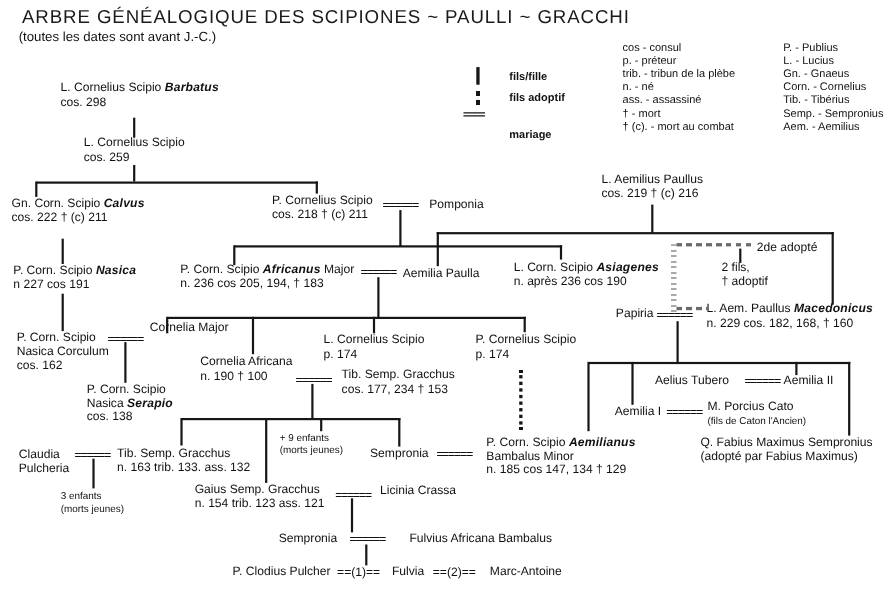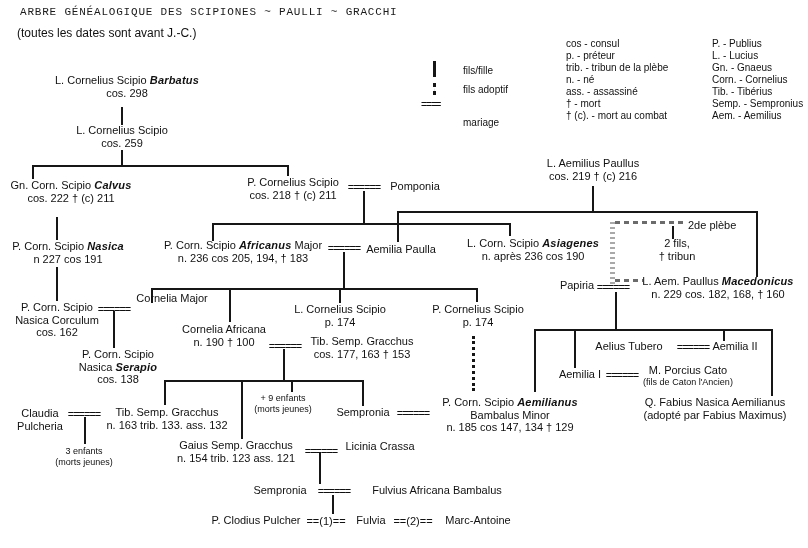--- a/index.html
+++ b/index.html
@@ -1,36 +1,36 @@
 <!DOCTYPE html>
 <html><head>
 <meta charset="utf-8">
 <style>
   html,body{margin:0;padding:0;background:#fff;}
   #canvas{position:relative;width:808px;height:548px;background:#ffffff;overflow:hidden;
           font-family:"Liberation Sans",sans-serif;color:#111;}
-  .title{position:absolute;font-family:Liberation Mono, monospace;font-size:11px;
+  .title{position:absolute;font-family:Liberation Sans, sans-serif;font-size:17px;
          letter-spacing:0.8px;color:#1a1a1a;white-space:nowrap;}
   .subtitle{position:absolute;font-size:12px;white-space:nowrap;}
-  .node{position:absolute;transform:translateX(-50%);text-align:center;white-space:nowrap;
+  .node{position:absolute;transform:translateX(-50%);white-space:nowrap;
         font-size:11px;line-height:12.5px;}
   .node b i{letter-spacing:0.2px;}
   .small{font-size:9px;line-height:10.5px;}
   .leftal{transform:none;text-align:left;}
   .marr{position:absolute;transform:translateX(-50%);font-size:11px;letter-spacing:-1px;
         white-space:nowrap;line-height:11px;}
   .hline{position:absolute;height:2px;background:#161616;}
   .vline{position:absolute;width:2px;background:#161616;}
   .dotv{position:absolute;width:0;border-left:3px dotted #161616;}
   .dashv{position:absolute;width:5px;
          background:repeating-linear-gradient(to bottom,#a9a9a9 0 2px,transparent 2px 5px);}
   .dashh{position:absolute;height:3px;
          background:repeating-linear-gradient(to right,#6b6b6b 0 5px,transparent 5px 9px);}
   .legend-col{position:absolute;font-size:10px;line-height:12px;white-space:nowrap;}
-  .legend-lab{position:absolute;font-size:10px;white-space:nowrap;}
+  .legend-lab{position:absolute;font-size:10px;white-space:nowrap;font-weight:bold;}
 </style>
 </head>
 <body>
 
 <div id="canvas">
 
   <div class="title" style="left:20px;top:6px">ARBRE GÉNÉALOGIQUE DES SCIPIONES ~ PAULLI ~ GRACCHI</div>
   <div class="subtitle" style="left:17px;top:26px">(toutes les dates sont avant J.-C.)</div>
 
   <div class="vline" style="left:433px;top:61px;height:16px;width:3px"></div>
@@ -158,25 +158,25 @@
 
   <div class="node" style="left:401px;top:243px">
     <div>Aemilia Paulla</div>
   </div>
 
   <div class="node" style="left:533px;top:237px">
     <div><span>L. Corn. Scipio </span><b><i>Asiagenes</i></b></div>
     <div>n. après 236 cos 190</div>
   </div>
 
-  <div class="node leftal" style="left:688px;top:219px">2de plèbe</div>
+  <div class="node leftal" style="left:688px;top:219px">2de adopté</div>
 
   <div class="node" style="left:677px;top:237px">
     <div>2 fils,</div>
-    <div>† tribun</div>
+    <div>† adoptif</div>
   </div>
 
   <div class="node" style="left:577px;top:279px">
     <div>Papiria</div>
   </div>
 
   <div class="node" style="left:718px;top:275px">
     <div><span>L. Aem. Paullus </span><b><i>Macedonicus</i></b></div>
     <div>n. 229 cos. 182, 168, † 160</div>
   </div>
@@ -207,21 +207,21 @@
     <div>p. 174</div>
   </div>
 
   <div class="node" style="left:478px;top:303px">
     <div>P. Cornelius Scipio</div>
     <div>p. 174</div>
   </div>
 
   <div class="node" style="left:362px;top:335px">
     <div>Tib. Semp. Gracchus</div>
-    <div>cos. 177, 163 † 153</div>
+    <div>cos. 177, 234 † 153</div>
   </div>
 
   <div class="node" style="left:629px;top:340px">
     <div>Aelius Tubero</div>
   </div>
 
   <div class="node" style="left:735px;top:340px">
     <div>Aemilia II</div>
   </div>
 
@@ -234,21 +234,21 @@
     <div class="small">(fils de Caton l'Ancien)</div>
   </div>
 
   <div class="node" style="left:510px;top:396px">
     <div><span>P. Corn. Scipio </span><b><i>Aemilianus</i></b></div>
     <div>Bambalus Minor</div>
     <div>n. 185 cos 147, 134 † 129</div>
   </div>
 
   <div class="node" style="left:715px;top:396px">
-    <div>Q. Fabius Nasica Aemilianus</div>
+    <div>Q. Fabius Maximus Sempronius</div>
     <div>(adopté par Fabius Maximus)</div>
   </div>
 
   <div class="node" style="left:363px;top:406px">
     <div>Sempronia</div>
   </div>
 
   <div class="node" style="left:167px;top:406px">
     <div>Tib. Semp. Gracchus</div>
     <div>n. 163 trib. 133. ass. 132</div>

